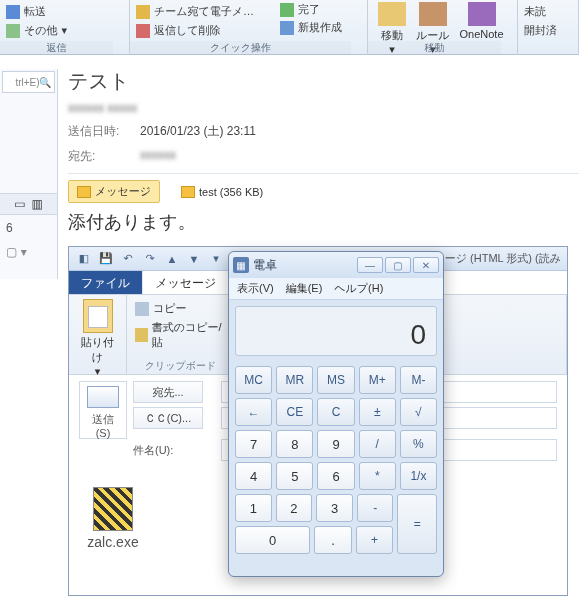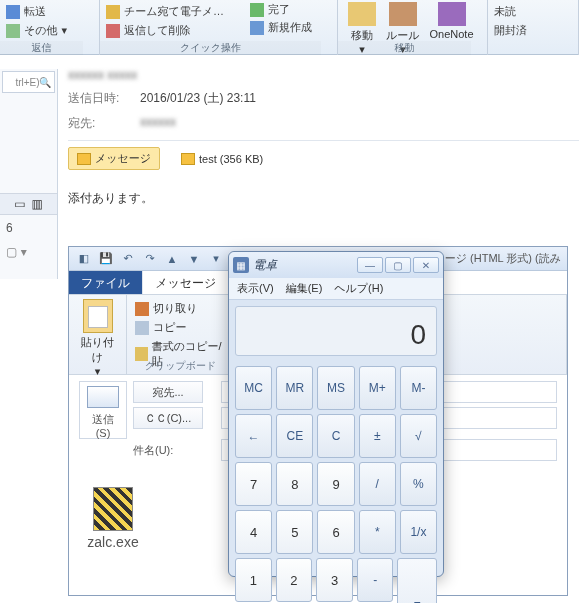--- a/index.html
+++ b/index.html
@@ -23,21 +23,21 @@
   
   .msg-prev { position: absolute; left: 68px; top: 68px; right: 0; }
   .msg-subj { font-size: 20px; color: #444; margin-bottom: 6px; }
   .msg-from { color: #666; font-size: 12px; filter: blur(2px); }
   .msg-row { display: flex; gap: 12px; font-size: 12px; color: #444; margin-top: 8px; }
   .msg-row .lbl { color: #777; width: 60px; }
   .att-bar { margin-top: 8px; padding-top: 6px; border-top: 1px solid #e0e6ee; display: flex; gap: 12px; align-items: center; }
   .att-tab { display: flex; align-items: center; gap: 4px; padding: 3px 8px; border: 1px solid transparent; font-size: 11px; }
   .att-tab.active { background: #fde9a8; border-color: #e0c060; border-radius: 2px; }
   .env-icon { width: 14px; height: 12px; background: #f6c141; border: 1px solid #c89a20; display: inline-block; }
-  .msg-body { margin-top: 20px; font-size: 12px; }
+  .msg-body { margin-top: 7px; font-size: 18px; }
   
   
   .composer { position: absolute; left: 68px; top: 246px; width: 500px; height: 350px; background: #fff; border: 1px solid #8aa0bd; }
   .cw-title { height: 24px; background: linear-gradient(#eaf1fb, #d6e3f4); display: flex; align-items: center; padding: 0 6px; gap: 4px; border-bottom: 1px solid #b9c9dd; }
   .qat-btn { width: 18px; height: 18px; display: flex; align-items: center; justify-content: center; font-size: 11px; color: #4a6685; }
   .cw-caption { margin-left: auto; font-size: 11px; color: #555; }
   .cw-tabs { height: 24px; background: #fff; display: flex; border-bottom: 1px solid #ccd6e2; }
   .cw-tab { padding: 4px 12px; font-size: 12px; border-right: 1px solid #e0e6ee; }
   .cw-tab.file { background: #2b579a; color: #fff; }
   .cw-ribbon { height: 80px; background: linear-gradient(#f3f7fb,#e8eef7); border-bottom: 1px solid #ccd6e2; display: flex; }
@@ -59,41 +59,41 @@
   .fld-input { flex:1; height:22px; border:1px solid #cfd8e5; background:#fff; padding:0 4px; }
   .fld-lbl { width: 70px; font-size: 11px; color: #555; }
   .att-area { margin: 8px 10px; padding: 8px; }
   .att-file { width: 52px; text-align: center; font-size: 14px; color: #555; }
   .att-file .fic { width: 40px; height: 44px; margin: 0 auto 3px; background: repeating-linear-gradient(45deg, #f5d552, #f5d552 4px, #333 4px, #333 8px); border:1px solid #888; }
   
   
   .calc { position: absolute; left: 228px; top: 251px; width: 216px; height: 326px; background: #dbe6f4; border: 1px solid #6d88ab; border-radius: 6px; box-shadow: 0 4px 16px rgba(0,0,0,0.3); }
   .calc-tb { height: 26px; display: flex; align-items: center; padding: 0 4px; background: linear-gradient(#e9f1fb,#d3e1f3); border-radius: 6px 6px 0 0; }
   .calc-ic { width: 16px; height: 16px; background: #5b7fb3; border-radius: 2px; margin-right: 4px; display:flex; align-items:center; justify-content:center; color:#fff; font-size:10px; }
-  .calc-title { font-size: 12px; color: #2c3e55; flex: 1; font-style: italic; }
+  .calc-title { font-size: 12px; color: #2c3e55; flex: 1; }
   .win-btn { width: 26px; height: 16px; border: 1px solid #9db5d4; background: linear-gradient(#f7fbff,#dde9f7); margin-left: 2px; border-radius: 2px; display:flex; align-items:center; justify-content:center; font-size:10px; color:#5b7297; }
   .calc-menu { height: 22px; background: #eef4fb; display: flex; align-items: center; gap: 12px; padding: 0 8px; font-size: 11px; border-bottom: 1px solid #c5d3e6; }
   .calc-disp-wrap { margin: 6px; }
   .calc-disp { height: 50px; background: #edf2f8; border: 1px solid #b8c8dd; border-radius: 3px; text-align: right; padding: 4px 10px; font-size: 28px; color: #333; display:flex; align-items:flex-end; justify-content:flex-end; }
   .calc-grid { padding: 4px 6px 8px; }
   .calc-row { display: flex; gap: 4px; margin-bottom: 4px; }
-  .ckey { flex: 1; height: 44px; background: linear-gradient(#f6f9fd, #e1e9f3); border: 1px solid #a9bcd5; border-radius: 3px; display: flex; align-items: center; justify-content: center; font-size: 12px; color: #333; cursor: pointer; }
+  .ckey { flex: 1; height: 28px; background: linear-gradient(#f6f9fd, #e1e9f3); border: 1px solid #a9bcd5; border-radius: 3px; display: flex; align-items: center; justify-content: center; font-size: 12px; color: #333; cursor: pointer; }
   .ckey.op { color: #3b5b88; }
   .ckey.num { background: linear-gradient(#fdfefe, #ecf1f7); font-size: 13px; }
   .ckey.tall { flex:1; }
   .two-row { display:flex; gap:4px; }
   .two-row > .left-block { flex: 4; display:flex; flex-direction:column; gap:4px; }
   .two-row > .right-block { flex: 1; display:flex; }
   .left-block .calc-row { margin-bottom:0; }
 </style>
 </head>
 <body>
 
 <div class="ribbon-top">
-  <div class="rib-group" style="width:100px">
+  <div class="rib-group" style="width:130px">
     <div class="rib-item">
         <span class="rib-icon" style="background:#5a8bd6"></span>
         <span>転送</span>
       </div>
     <div class="rib-item"><span class="rib-icon" style="background:#8ac28a"></span><span>その他</span> ▾</div>
     <div class="grp-label">返信</div>
   </div>
   <div class="rib-group" style="width:238px">
     <div class="rib-item">
         <span class="rib-icon" style="background:#e2b84a"></span>
@@ -133,20 +133,21 @@
   <div class="search-box"><span>trl+E)</span> 🔍</div>
   <div class="sliv-tabs">
     <span>▭</span>
     <span>▥</span>
   </div>
   <div class="sliv-num">6</div>
   <div style="padding:4px 6px; color:#888">▢ ▾</div>
 </div>
 
 <div class="msg-prev">
+  <div class="msg-subj">テスト</div>
   <div class="msg-from">xxxxxx xxxxx</div>
   <div class="msg-row">
       <span class="lbl">送信日時:</span>
       <span>2016/01/23 (土) 23:11</span>
     </div>
   <div class="msg-row">
       <span class="lbl">宛先:</span>
       <span class="msg-from">xxxxxx</span>
     </div>
   <div class="att-bar">
@@ -179,24 +180,20 @@
     <div class="cw-tab">挿</div>
   </div>
   <div class="cw-ribbon">
     <div class="cw-rg" style="width:58px">
       <div class="paste-big">
         <div class="paste-ic"></div>
         <span>貼り付け</span><br>▾
       </div>
     </div>
     <div class="cw-rg" style="width:108px">
-      <div class="line">
-          <span class="ic16" style="background:#d47a3c"></span>
-          <span>切り取り</span>
-        </div>
       <div class="line">
           <span class="ic16" style="background:#b5c6da"></span>
           <span>コピー</span>
         </div>
       <div class="line">
           <span class="ic16" style="background:#e0c060"></span>
           <span>書式のコピー/貼</span>
         </div>
       <div class="cw-rg-lbl">クリップボード</div>
     </div>

